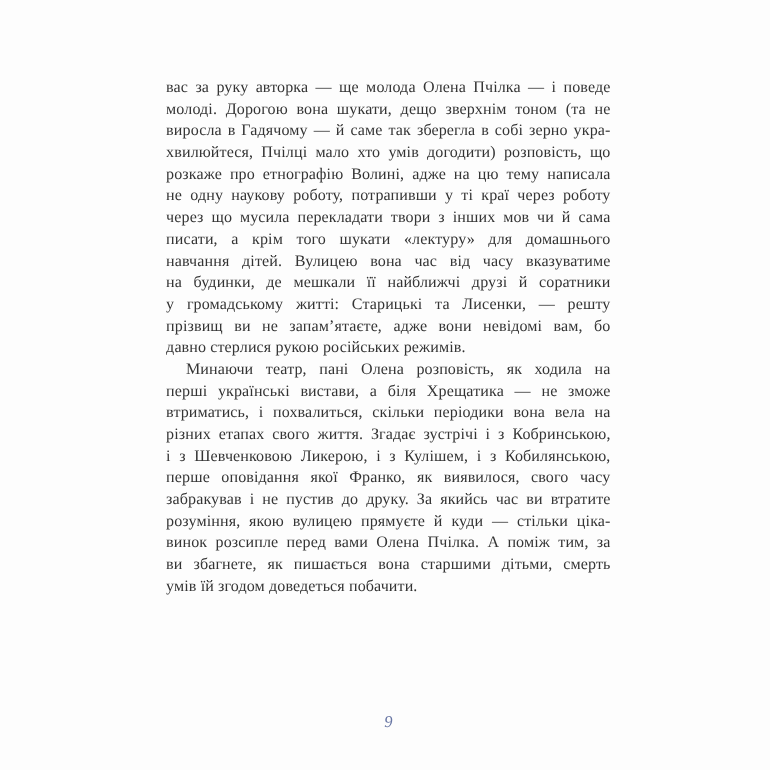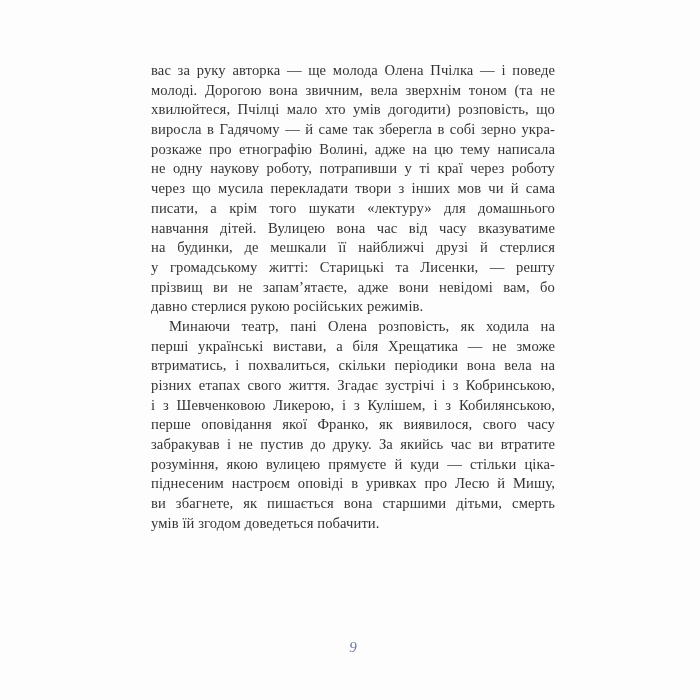--- a/index.html
+++ b/index.html
@@ -11,20 +11,21 @@
     height: 700px;
     background: var(--page-bg, #fdfdfd);
     font-family: "Liberation Serif", "DejaVu Serif", serif;
     overflow: hidden;
     position: relative;
   }
   .page {
     position: absolute;
     inset: 0;
     background: var(--page-bg, #fdfdfd);
+    margin-top: 10px;
   }
   .text-block {
     position: absolute;
     left: 151px;
     top: 61px;
     width: 404px;
     color: var(--text-color, #343434);
     font-size: 14.6px;
     line-height: 19.7px;
     letter-spacing: 0.1px;
@@ -58,41 +59,41 @@
     line-height: 20px;
   }
 </style>
 </head>
 <body>
 
 <div class="page">
   <div class="text-block">
       <div class="para">
         <div class="line">вас за руку авторка — ще молода Олена Пчілка — і поведе</div>
-        <div class="line">молоді. Дорогою вона звичним, вела зверхнім тоном (та не</div>
+        <div class="line">молоді. Дорогою вона шукати, дещо зверхнім тоном (та не</div>
+        <div class="line">виросла в Гадячому — й саме так зберегла в собі зерно укра-</div>
         <div class="line">хвилюйтеся, Пчілці мало хто умів догодити) розповість, що</div>
-        <div class="line">виросла в Гадячому — й саме так зберегла в собі зерно укра-</div>
         <div class="line">розкаже про етнографію Волині, адже на цю тему написала</div>
         <div class="line">не одну наукову роботу, потрапивши у ті краї через роботу</div>
         <div class="line">через що мусила перекладати твори з інших мов чи й сама</div>
         <div class="line">писати, а крім того шукати «лектуру» для домашнього</div>
         <div class="line">навчання дітей. Вулицею вона час від часу вказуватиме</div>
-        <div class="line">на будинки, де мешкали її найближчі друзі й стерлися</div>
+        <div class="line">на будинки, де мешкали її найближчі друзі й соратники</div>
         <div class="line">у громадському житті: Старицькі та Лисенки, — решту</div>
         <div class="line">прізвищ ви не запам’ятаєте, адже вони невідомі вам, бо</div>
         <div class="line last">давно стерлися рукою російських режимів.</div>
       </div>
       <div class="para indent">
         <div class="line">Минаючи театр, пані Олена розповість, як ходила на</div>
         <div class="line">перші українські вистави, а біля Хрещатика — не зможе</div>
         <div class="line">втриматись, і похвалиться, скільки періодики вона вела на</div>
         <div class="line">різних етапах свого життя. Згадає зустрічі і з Кобринською,</div>
         <div class="line">і з Шевченковою Ликерою, і з Кулішем, і з Кобилянською,</div>
         <div class="line">перше оповідання якої Франко, як виявилося, свого часу</div>
         <div class="line">забракував і не пустив до друку. За якийсь час ви втратите</div>
         <div class="line">розуміння, якою вулицею прямуєте й куди — стільки ціка-</div>
-        <div class="line">піднесеним настроєм оповіді в уривках про Лесю й Мишу,</div>
+        <div class="line">винок розсипле перед вами Олена Пчілка. А поміж тим, за</div>
         <div class="line">ви збагнете, як пишається вона старшими дітьми, смерть</div>
         <div class="line last">умів їй згодом доведеться побачити.</div>
       </div>
     </div>
   <div class="folio">9</div>
 </div>
 
 </body></html>

